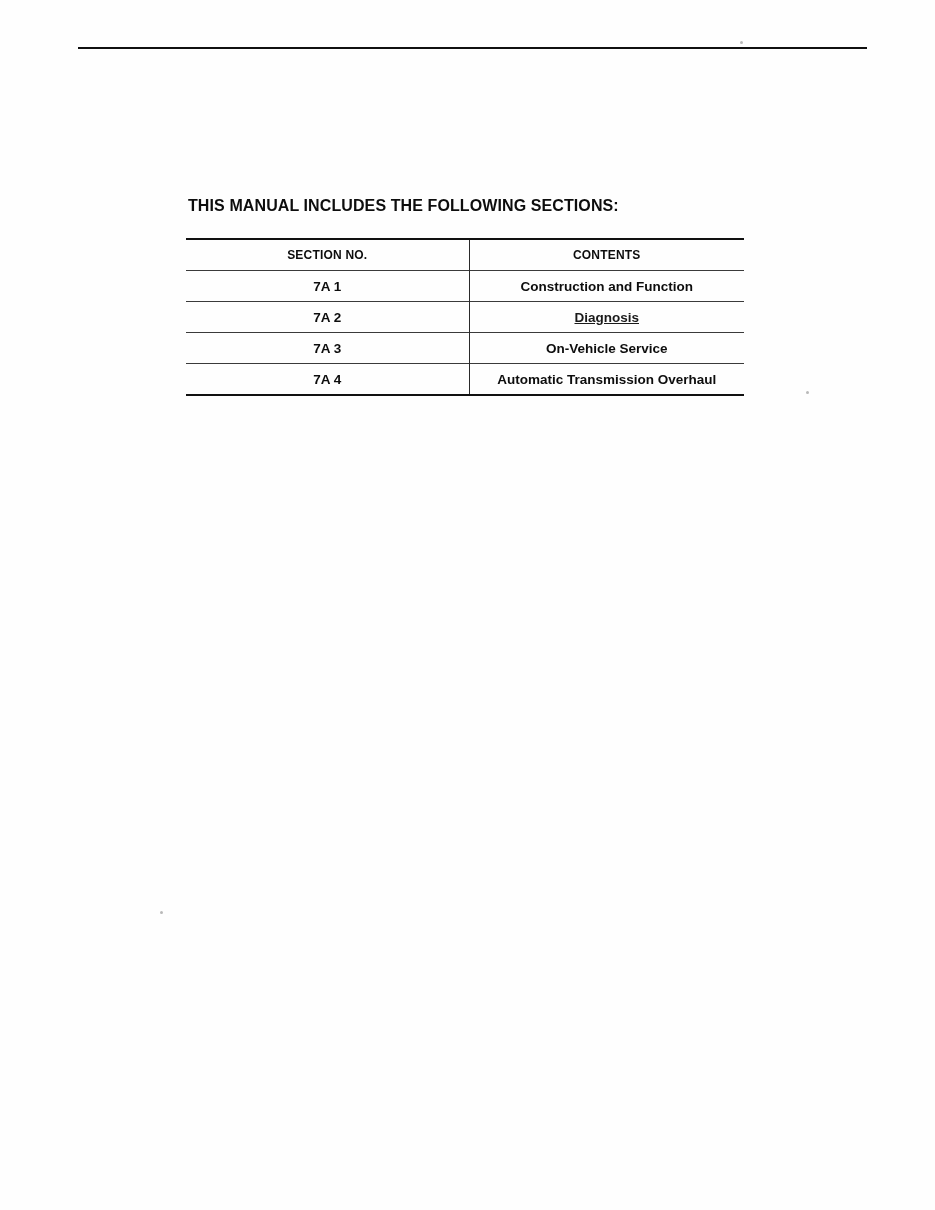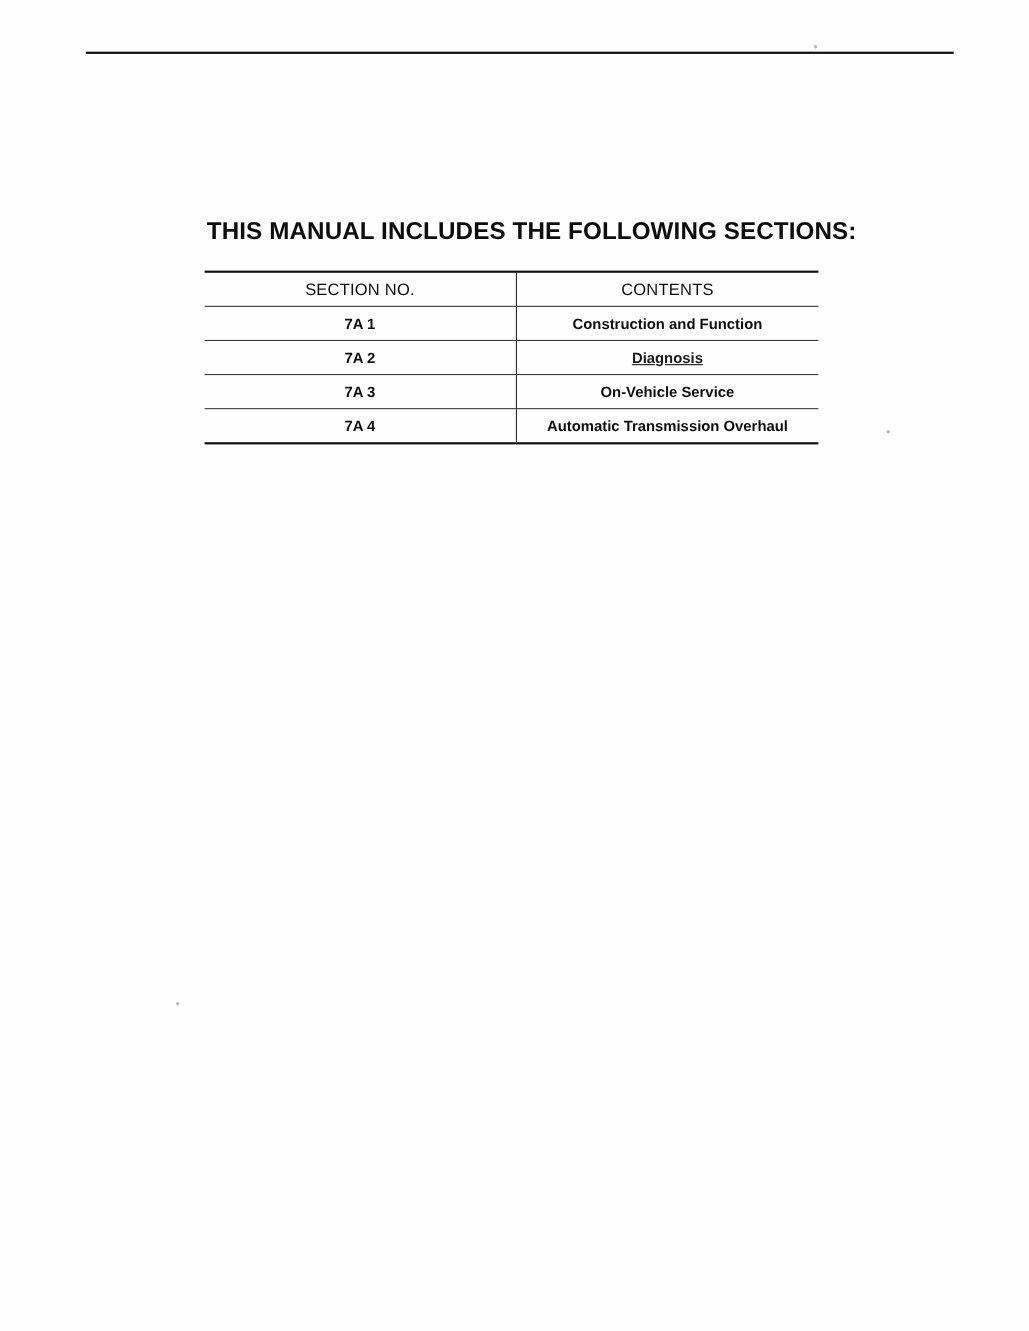--- a/index.html
+++ b/index.html
@@ -39,21 +39,21 @@
   .speck.s2 { left: 806px; top: 391px; width: 3px; height: 3px; }
   .speck.s3 { left: 160px; top: 911px; width: 3px; height: 3px; }
 
   .content {
     position: absolute;
     left: 186px;
     top: 197px;
     width: 562px;
   }
   .doc-title {
-    font-size: 22px;
+    font-size: 16px;
     font-weight: bold;
     letter-spacing: 0.1px;
     margin: 0 0 23px 2px;
     white-space: nowrap;
   }
   table.sections {
     border-collapse: collapse;
     width: 558px;
     table-layout: fixed;
   }
@@ -63,22 +63,22 @@
   table.sections th,
   table.sections td {
     font-size: 13.5px;
     font-weight: bold;
     text-align: center;
     padding: 0;
     height: 30px;
     vertical-align: middle;
   }
   table.sections thead th {
-    font-weight: normal;
-    font-size: 15px;
+    font-weight: bold;
+    font-size: 12px;
     letter-spacing: 0.2px;
   }
   
   .rule-thick-top {
     border-top: 2px solid #111;
   }
   .rule-thin {
     border-top: 1px solid #3a3a3a;
   }
   .rule-bottom-thick {

